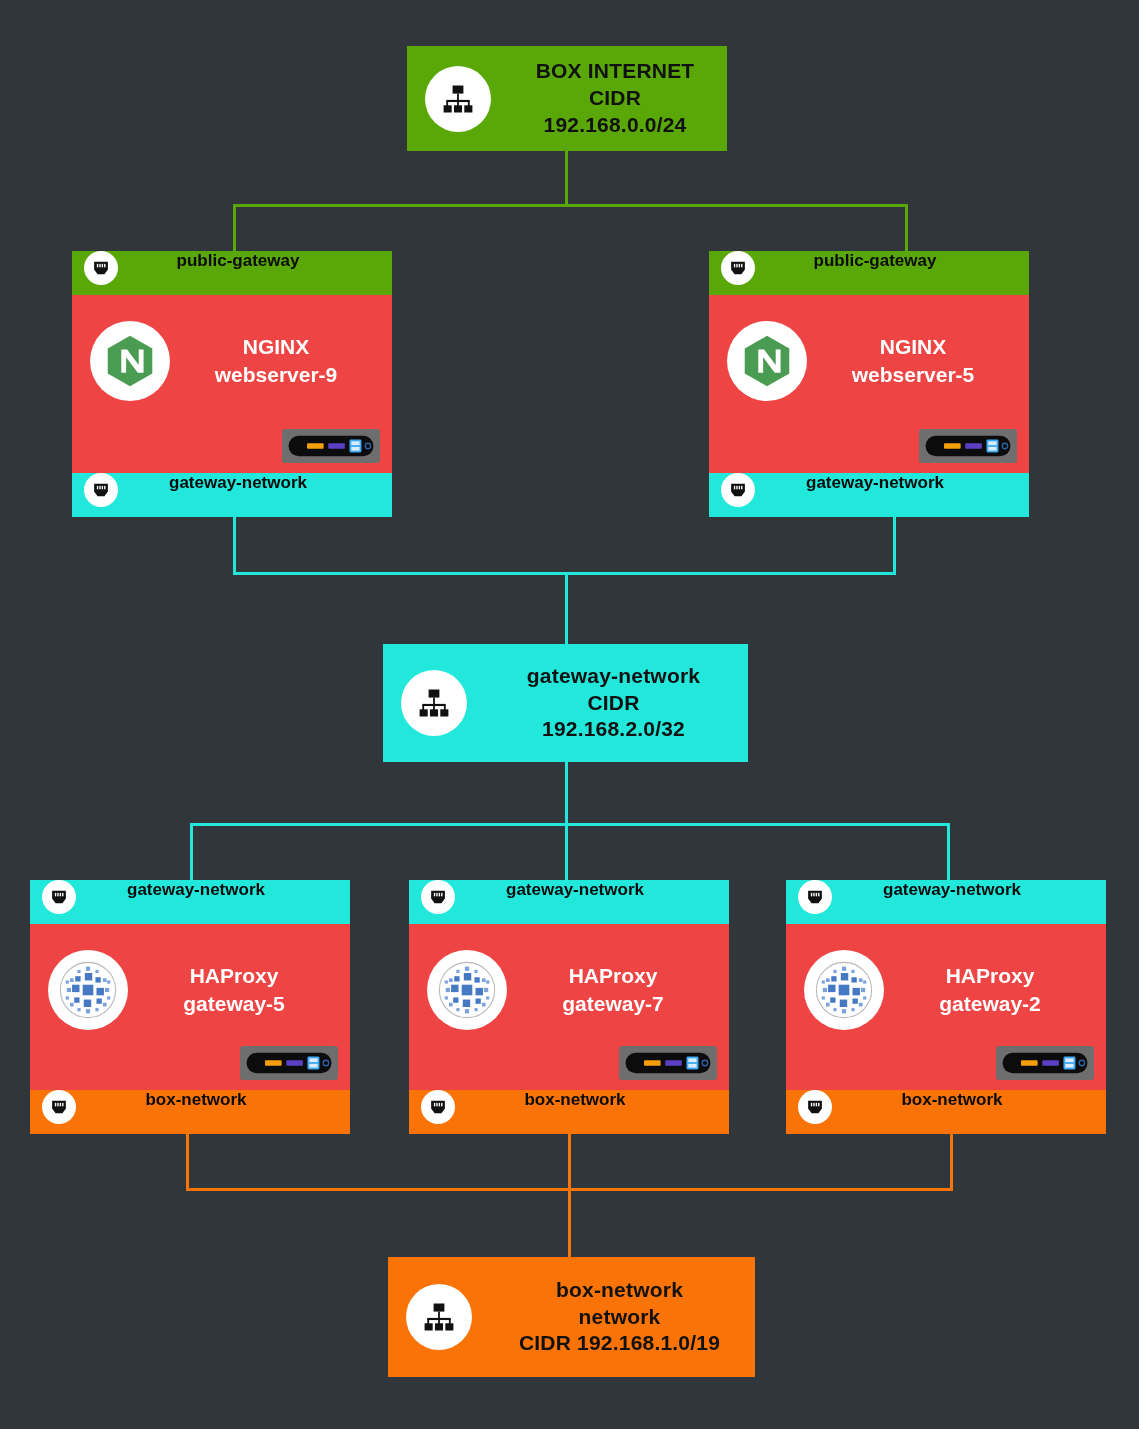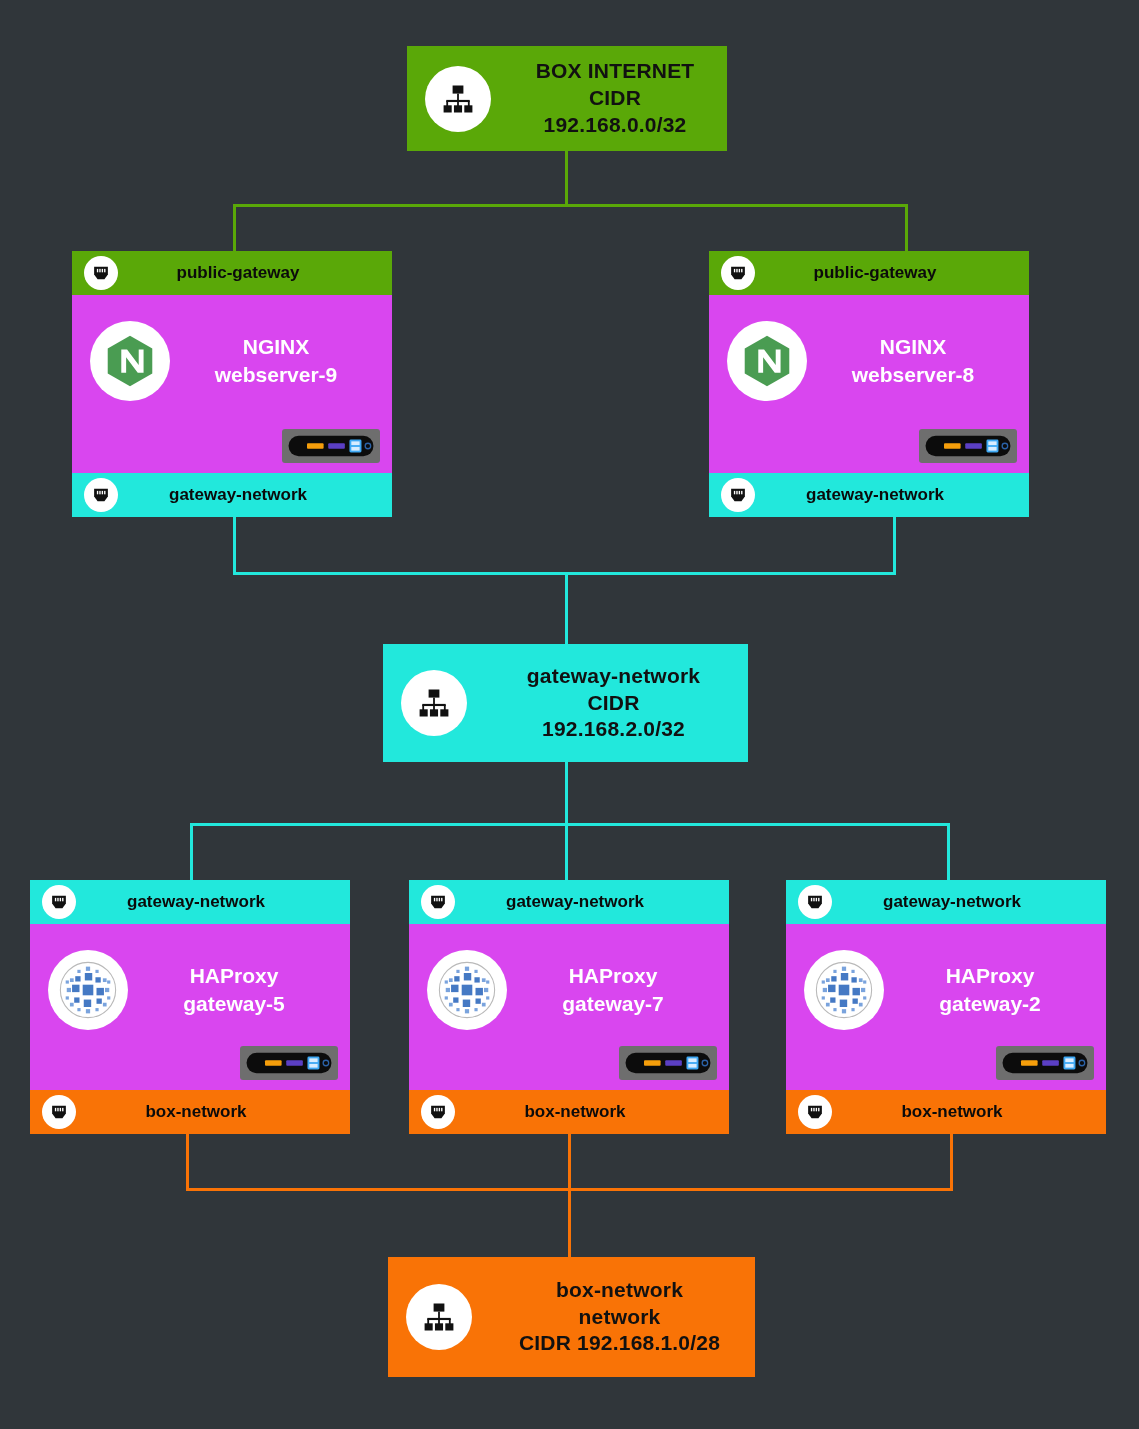--- a/index.html
+++ b/index.html
@@ -36,39 +36,39 @@
     line-height: 1.28;
     font-size: 21px;
     letter-spacing: .2px;
     padding-right: 6px;
   }
 
   
   .svc-node { position: absolute; display: flex; flex-direction: column; }
   .svc-band {
     height: 44px;
-    display: flex; align-items: center;
+    display: flex; align-items: flex-start;
     padding-left: 12px;
   }
   .band-badge {
     width: 34px; height: 34px; border-radius: 50%;
     background: #fff; flex: 0 0 auto;
     display: flex; align-items: center; justify-content: center;
   }
   .band-label {
     flex: 1 1 auto;
     text-align: center;
     font-weight: bold; font-size: 17px;
     color: #0b0b0b;
     padding-right: 34px;
     white-space: nowrap;
   }
   .svc-body {
     flex: 1 1 auto;
-    background: #d946ef;
+    background: #ef4444;
     position: relative;
     display: flex; align-items: flex-start;
     padding-top: 26px;
   }
   .svc-logo {
     width: 80px; height: 80px; border-radius: 50%;
     background: #fff; margin-left: 18px; flex: 0 0 auto;
     display: flex; align-items: center; justify-content: center;
   }
   .svc-titles {
@@ -122,21 +122,21 @@
         <rect x="19" y="22" width="2" height="6" fill="#111"></rect>
         <rect x="31" y="22" width="2" height="6" fill="#111"></rect>
         <rect x="4" y="27" width="9" height="8" fill="#111"></rect>
         <rect x="15.5" y="27" width="9" height="8" fill="#111"></rect>
         <rect x="27" y="27" width="9" height="8" fill="#111"></rect>
       </svg>
     </div>
     <div class="net-text">
       <div>BOX INTERNET</div>
       <div>CIDR</div>
-      <div>192.168.0.0/32</div>
+      <div>192.168.0.0/24</div>
     </div>
   </div>
 
   <div class="svc-node" style="left:72px; top:251px; width:320px; height:266px;">
     <div class="svc-band" style="background:#5aa808;">
       <div class="band-badge">
         <svg viewBox="0 0 32 32" width="22" height="22" aria-hidden="true">
           <path d="M6 7h20v11l-5 7H11l-5-7z" fill="#111"></path>
           <rect x="10" y="10" width="2" height="5" fill="#fff"></rect>
           <rect x="13.5" y="10" width="2" height="5" fill="#fff"></rect>
@@ -198,21 +198,21 @@
     </div>
     <div class="svc-body">
       <div class="svc-logo">
         <svg viewBox="0 0 64 64" width="62" height="62" aria-hidden="true">
           <polygon points="32,6 55,19 55,45 32,58 9,45 9,19" fill="#4a9c52"></polygon>
           <path d="M23 44V20h6l12 16V20h5v24h-6L28 28v16z" fill="#fff"></path>
         </svg>
       </div>
       <div class="svc-titles">
         <div>NGINX</div>
-        <div>webserver-8</div>
+        <div>webserver-5</div>
       </div>
       <div class="devicon">
         <svg viewBox="0 0 96 26" width="90" height="24" aria-hidden="true">
           <rect x="2" y="2" width="92" height="22" rx="11" fill="#0c0c0c"></rect>
           <rect x="22" y="10" width="18" height="6" rx="1" fill="#f59e0b"></rect>
           <rect x="45" y="10" width="18" height="6" rx="1" fill="#5b3fc4"></rect>
           <rect x="68" y="6" width="13" height="14" rx="1.5" fill="#3fa9f5"></rect>
           <rect x="70" y="8" width="9" height="4" fill="#d9edff"></rect>
           <rect x="70" y="14" width="9" height="4" fill="#d9edff"></rect>
           <circle cx="88" cy="13" r="3" fill="none" stroke="#2b62a8" stroke-width="1.4"></circle>
@@ -501,17 +501,17 @@
         <rect x="19" y="22" width="2" height="6" fill="#111"></rect>
         <rect x="31" y="22" width="2" height="6" fill="#111"></rect>
         <rect x="4" y="27" width="9" height="8" fill="#111"></rect>
         <rect x="15.5" y="27" width="9" height="8" fill="#111"></rect>
         <rect x="27" y="27" width="9" height="8" fill="#111"></rect>
       </svg>
     </div>
     <div class="net-text">
       <div>box-network</div>
       <div>network</div>
-      <div>CIDR 192.168.1.0/28</div>
+      <div>CIDR 192.168.1.0/19</div>
     </div>
   </div>
 
 </div>
 
 </body></html>

